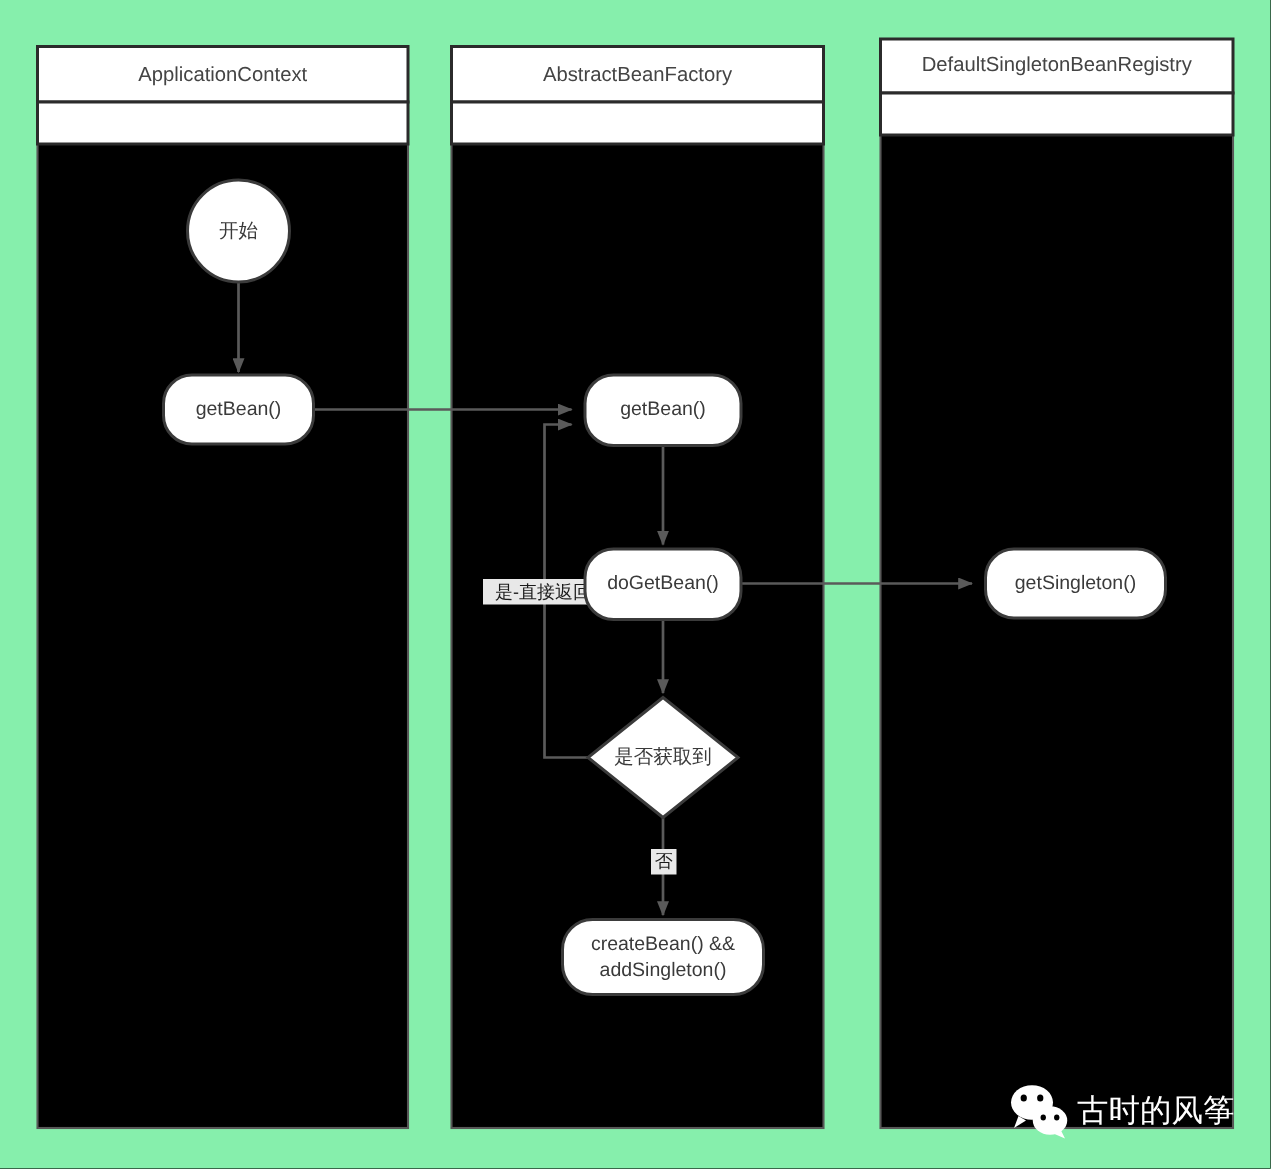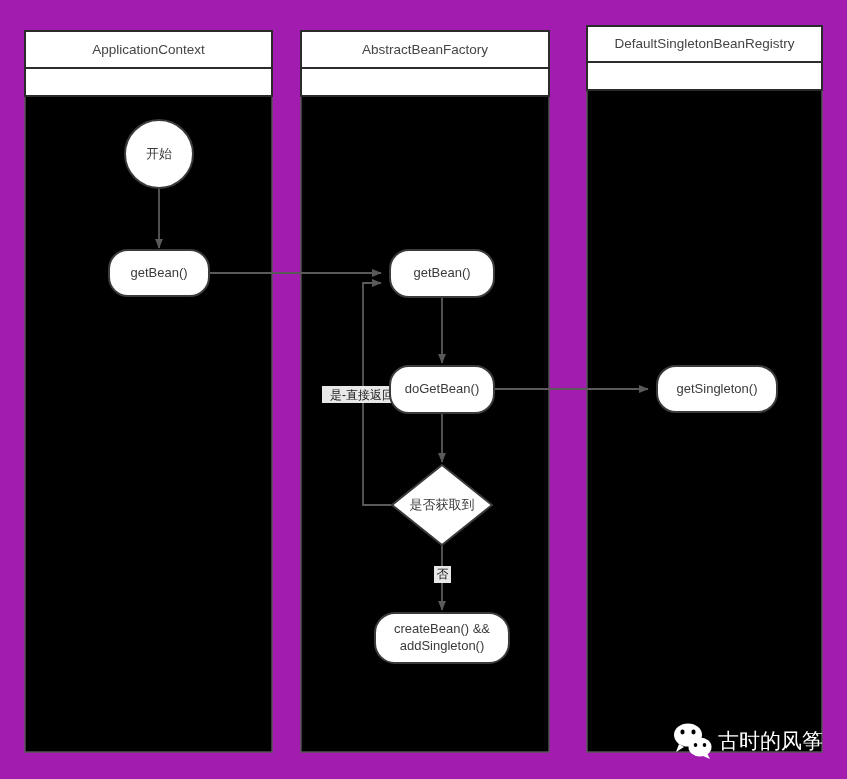--- a/index.html
+++ b/index.html
@@ -8,21 +8,21 @@
     padding: 0;
     background: #000000;
   }
   body {
     font-family: "Liberation Sans", "DejaVu Sans", sans-serif;
   }
   #canvas {
     position: relative;
     width: 847px;
     height: 779px;
-    background: #a21caf;
+    background: #86efac;
     overflow: hidden;
   }
   svg#diagram {
     position: absolute;
     left: 0;
     top: 0;
     width: 847px;
     height: 779px;
     display: block;
   }

